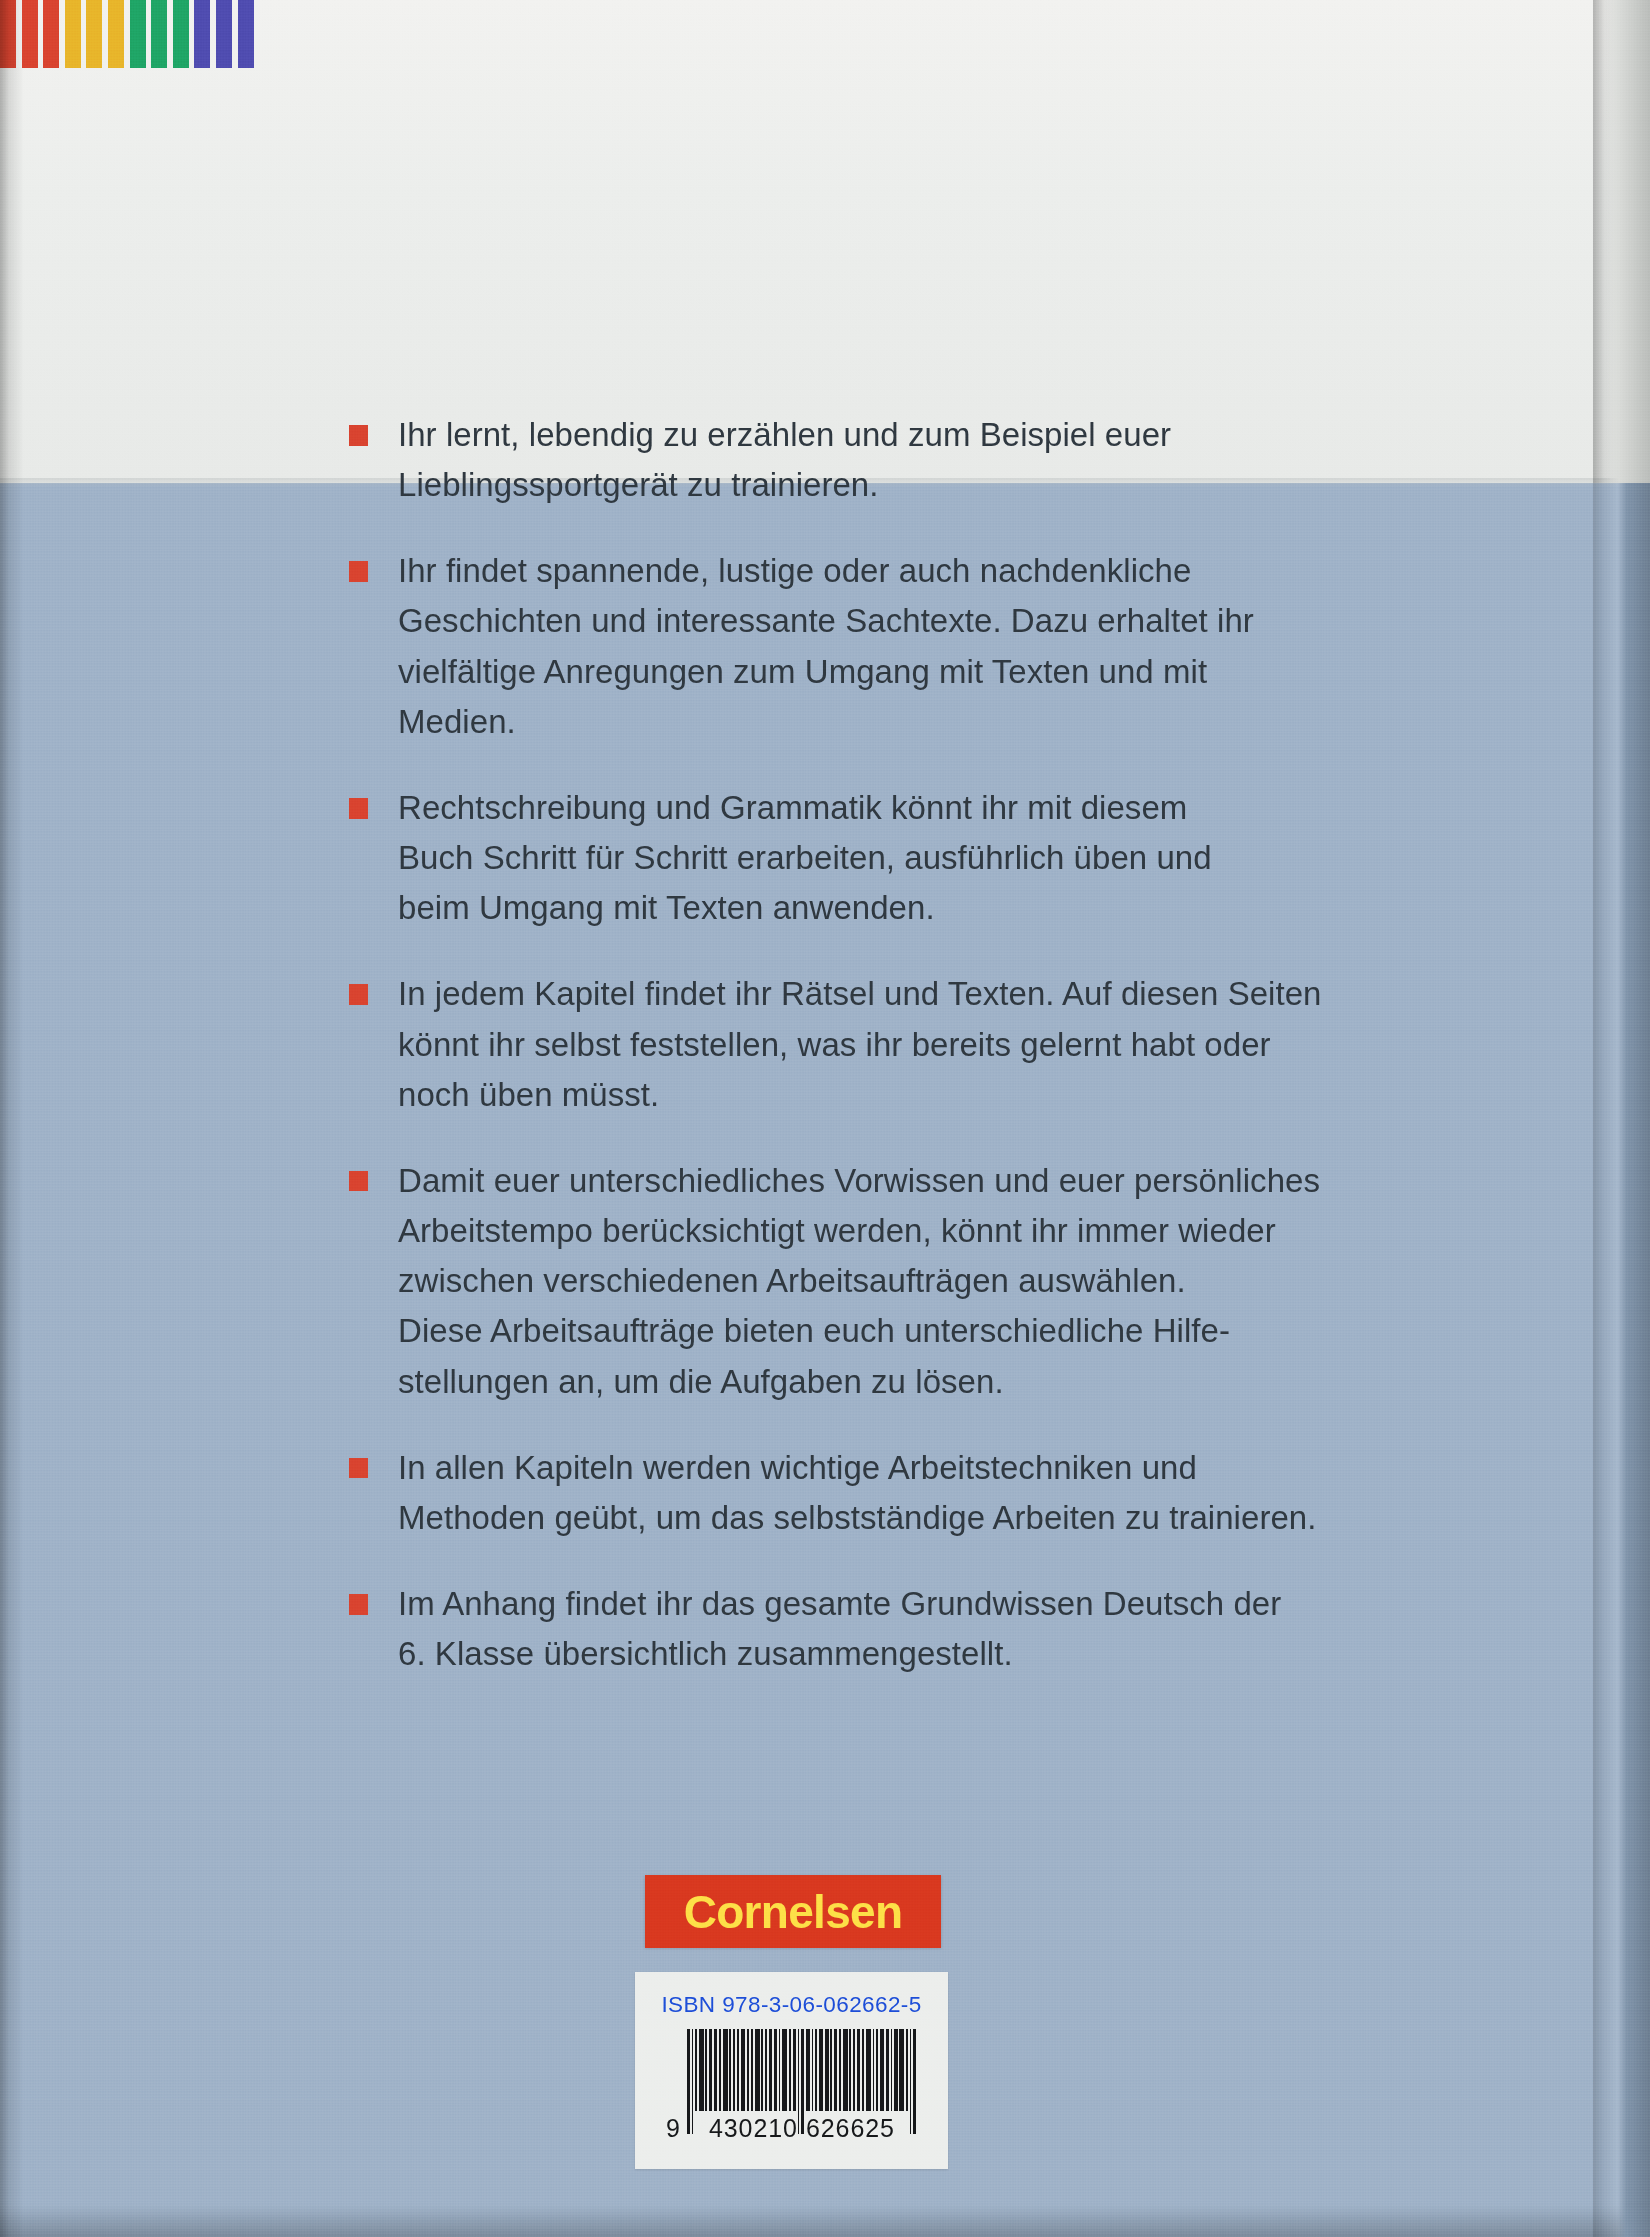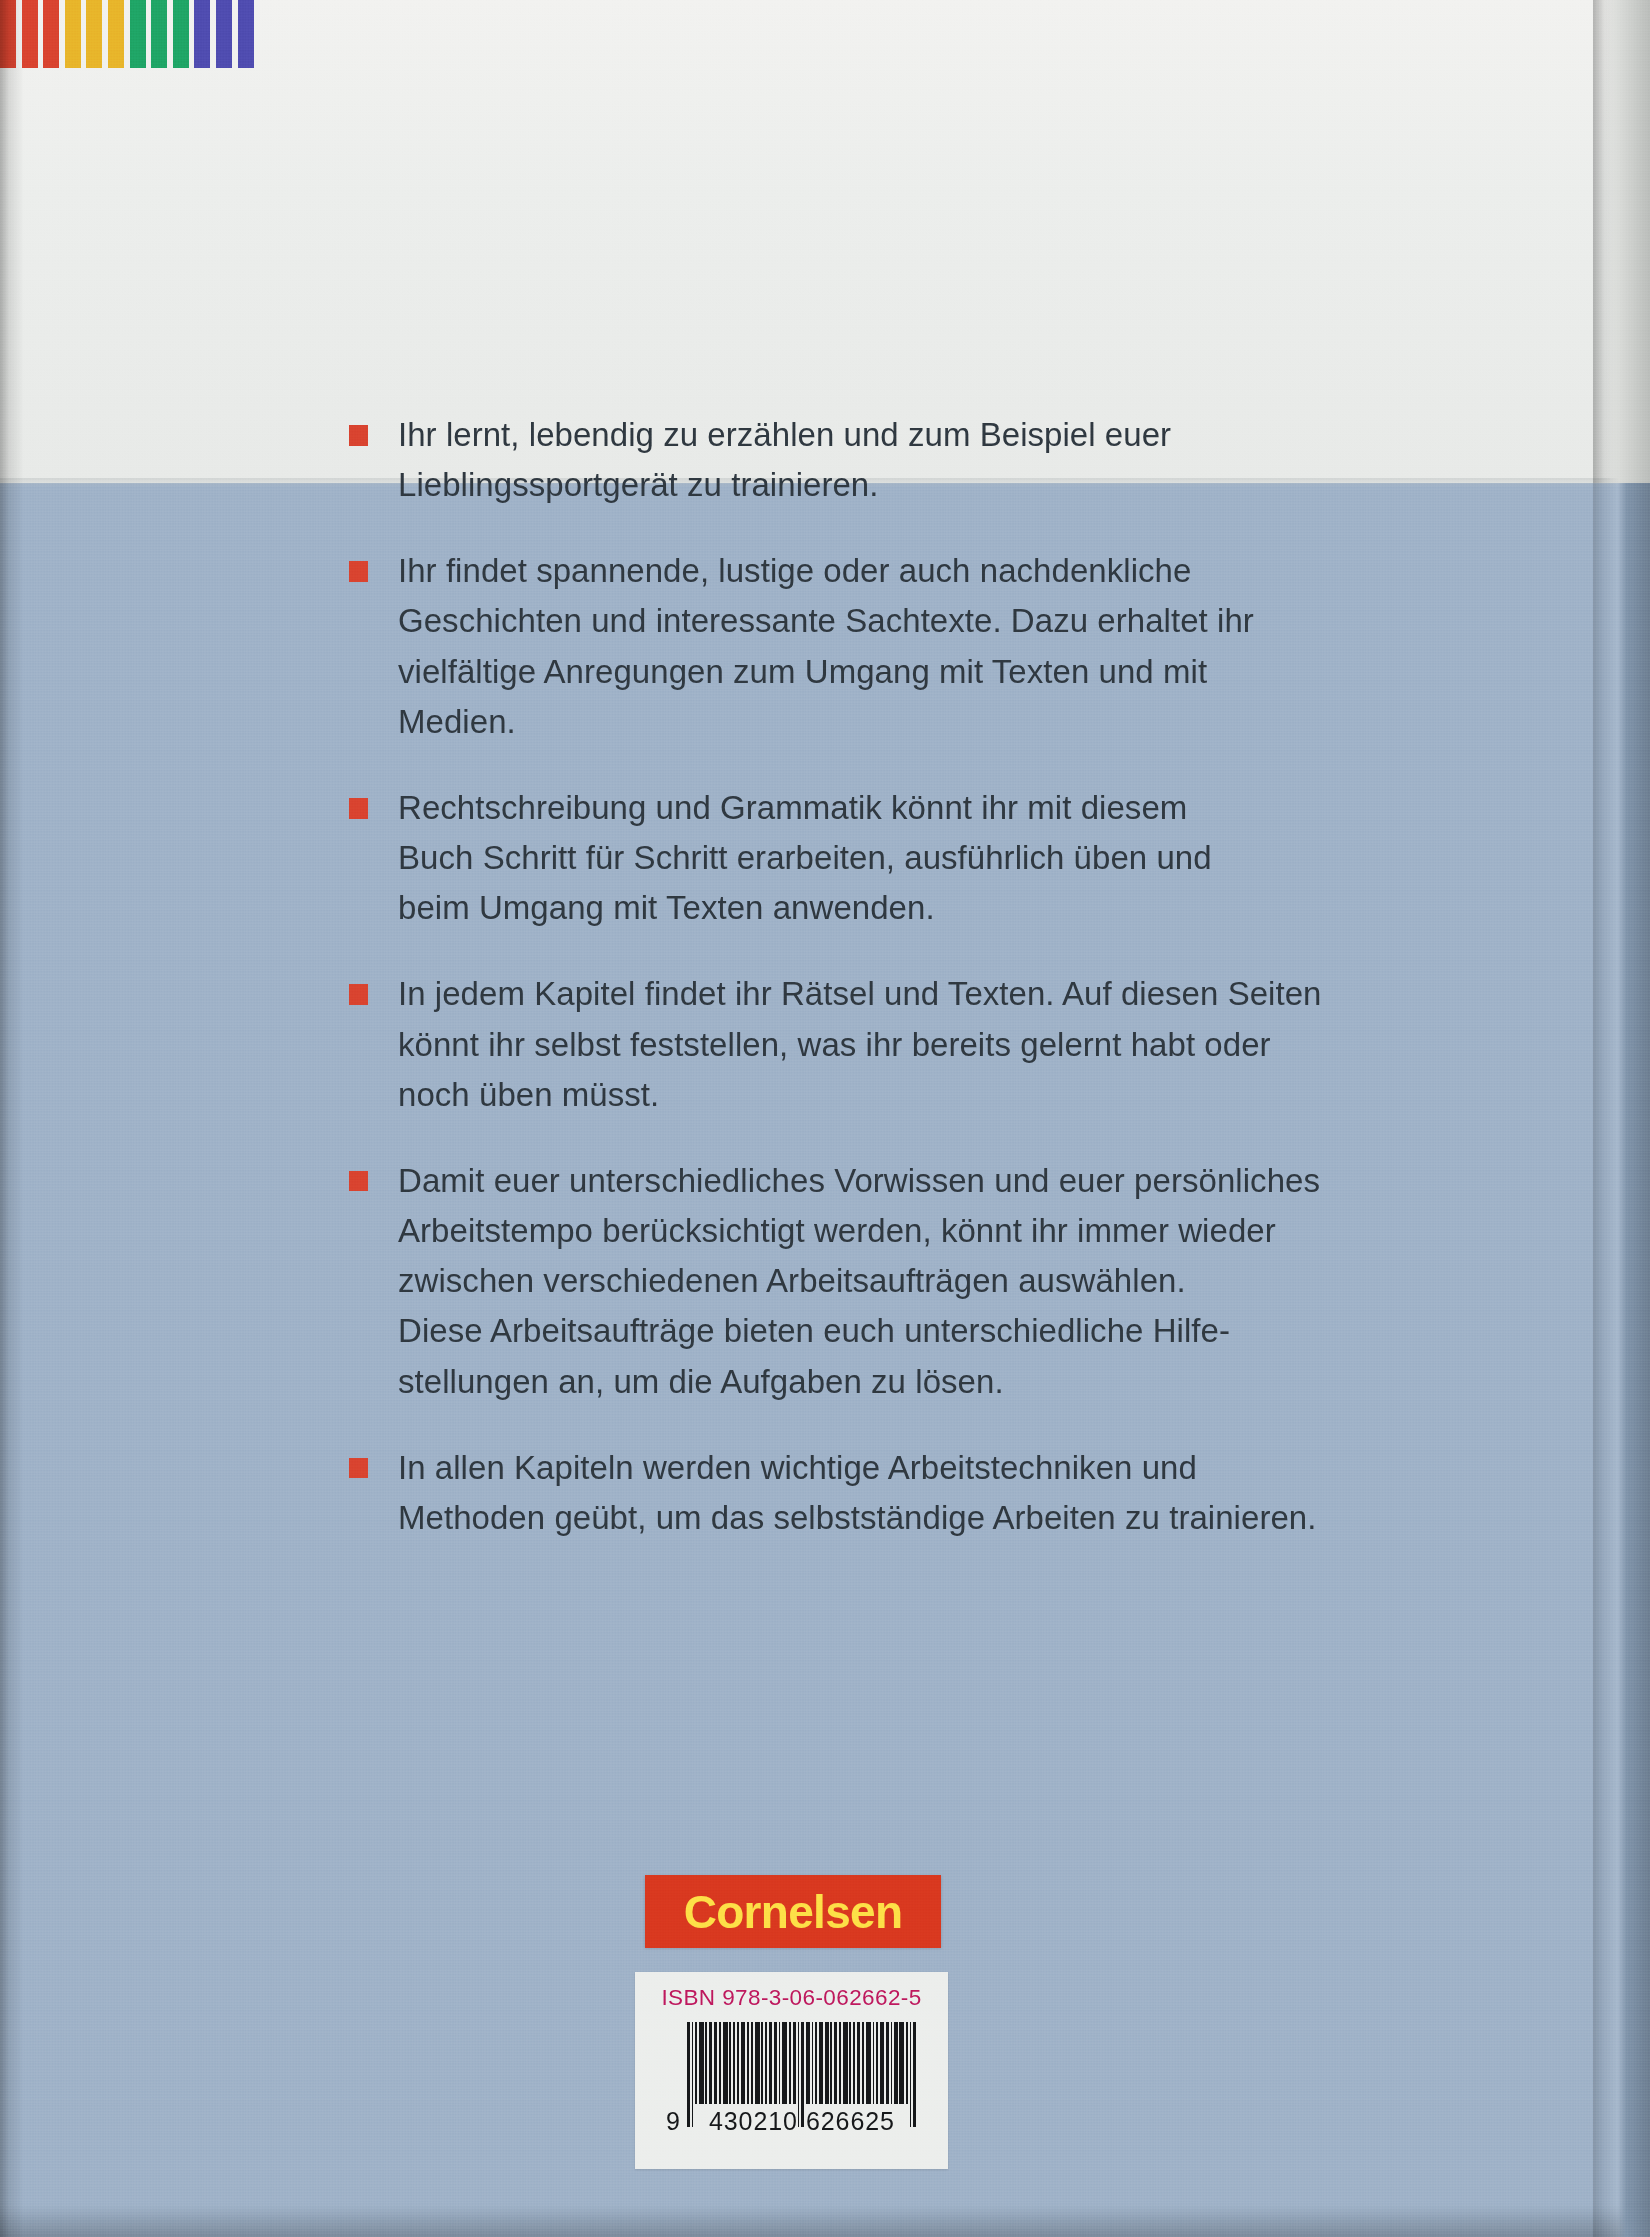--- a/index.html
+++ b/index.html
@@ -203,23 +203,23 @@
     width: 313px;
     height: 197px;
     background: #eceeec;
     z-index: 22;
     box-shadow: 0 0.9px 1.9px rgba(0,0,0,0.12);
     display: flex;
     flex-direction: column;
     align-items: center;
   }
   .isbn-text {
-    margin-top: 13px;
+    margin-top: 20px;
     font-size: 22.5px;
-    color: #be185d;
+    color: #1d4ed8;
     letter-spacing: 0.4px;
     font-family: "Liberation Sans", sans-serif;
     white-space: nowrap;
   }
   .barcode-wrap {
     position: relative;
     margin-top: 11.2px;
     width: 255px;
     height: 118px;
   }
@@ -313,20 +313,25 @@
 Arbeitstempo berücksichtigt werden, könnt ihr immer wieder
 zwischen verschiedenen Arbeitsaufträgen auswählen.
 Diese Arbeitsaufträge bieten euch unterschiedliche Hilfe-
 stellungen an, um die Aufgaben zu lösen.</span>
         </li>
         <li class="bullet-item">
           <span class="bullet-marker" style="background: rgb(217, 67, 47);"></span>
           <span class="bullet-text">In allen Kapiteln werden wichtige Arbeitstechniken und
 Methoden geübt, um das selbstständige Arbeiten zu trainieren.</span>
         </li>
+        <li class="bullet-item">
+          <span class="bullet-marker" style="background: rgb(217, 67, 47);"></span>
+          <span class="bullet-text">Im Anhang findet ihr das gesamte Grundwissen Deutsch der
+6. Klasse übersichtlich zusammengestellt.</span>
+        </li>
       </ul>
   </div>
 
   <div class="cornelsen-logo">
     <span>Cornelsen</span>
   </div>
 
   <div class="barcode-panel">
     <div class="isbn-text">ISBN 978-3-06-062662-5</div>
     <div class="barcode-wrap">

